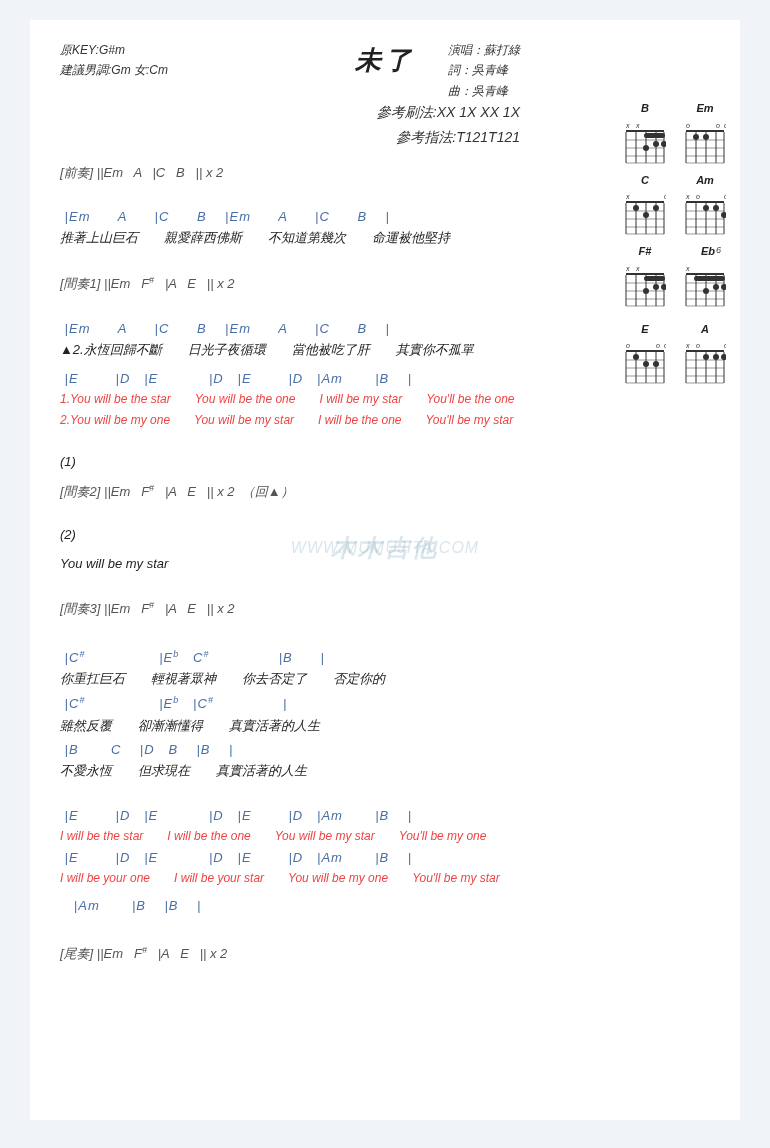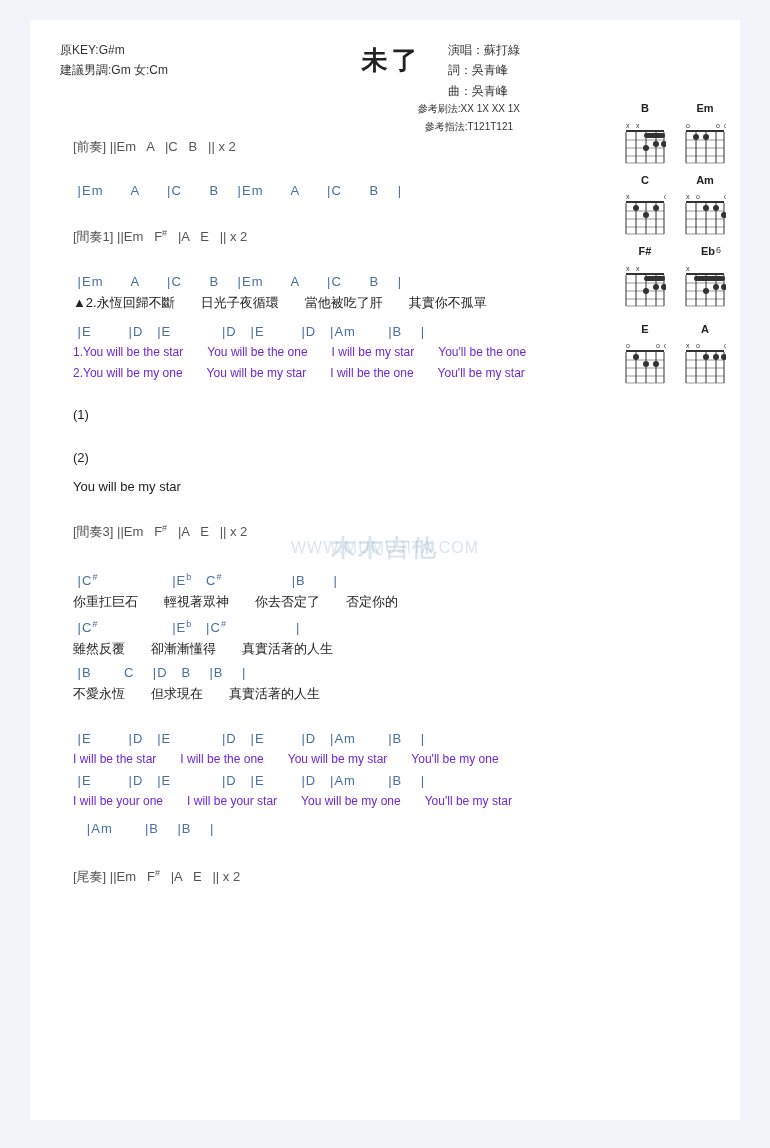--- a/index.html
+++ b/index.html
@@ -11,22 +11,23 @@
       position: relative;
       padding: 20px 30px;
       color: #222;
       font-size: 13px;
       line-height: 1.6;
     }
 
     .page {
       background: #fff;
       min-height: 1100px;
-      padding: 20px 30px 30px 43px;
+      padding: 20px 30px 30px 30px;
       position: relative;
+      font-style: italic;
     }
 
     
     .title-area {
       text-align: center;
       margin-bottom: 18px;
     }
     .song-title {
       font-size: 26px;
       font-weight: bold;
@@ -69,23 +70,23 @@
       display: flex;
       gap: 10px;
       align-items: flex-start;
     }
 
     
     .strumming-info {
       position: absolute;
       top: 80px;
       right: 220px;
-      font-size: 10px;
+      font-size: 14px;
       color: #333;
-      text-align: center;
+      text-align: right;
       line-height: 1.8;
     }
 
     
     .section {
       margin: 8px 0;
     }
 
     .section-label {
       color: #555;
@@ -102,21 +103,21 @@
     }
 
     .lyric-line {
       font-size: 13px;
       color: #222;
       margin-bottom: 4px;
     }
 
     .english-lyric {
       font-size: 12px;
-      color: #6d28d9;
+      color: #ef4444;
       margin-bottom: 2px;
     }
 
     
     .watermark {
       position: absolute;
       top: 50%;
       left: 50%;
       transform: translate(-50%, -50%);
       font-size: 24px;
@@ -387,34 +388,37 @@
         </svg>
       </div>
     </div>
   </div>
 
   <div class="watermark-container">
     <div class="watermark">木木吉他</div>
     <div class="watermark-url">WWW.MUMUJITA.COM</div>
   </div>
 
-  <div style="margin-top: 55px;">
+  <div style="margin-top: 81px;">
 
     <div class="section">
       <div class="section-label">
         [前奏] ||Em &nbsp; A &nbsp; |C &nbsp; B &nbsp; || x 2
       </div>
     </div>
 
     <div style="height:8px"></div>
 
     <div class="section">
       <div class="chord-line">
         &nbsp;|Em &nbsp;&nbsp;&nbsp;&nbsp; A &nbsp;&nbsp;&nbsp;&nbsp; |C &nbsp;&nbsp;&nbsp;&nbsp; B &nbsp;&nbsp; |Em &nbsp;&nbsp;&nbsp;&nbsp; A &nbsp;&nbsp;&nbsp;&nbsp; |C &nbsp;&nbsp;&nbsp;&nbsp; B &nbsp;&nbsp; |
       </div>
+      <div class="lyric-line">
+        推著上山巨石　　親愛薛西佛斯　　不知道第幾次　　命運被他堅持
+      </div>
     </div>
 
     <div style="height:8px"></div>
 
     <div class="section">
       <div class="section-label">
         [間奏1] ||Em &nbsp; F<sup>#</sup> &nbsp; |A &nbsp; E &nbsp; || x 2
       </div>
     </div>
 
@@ -440,20 +444,25 @@
         2.You will be my one　　You will be my star　　I will be the one　　You'll be my star
       </div>
     </div>
 
     <div style="height:6px"></div>
 
     <div class="section">
       <div style="font-size:13px;">(1)</div>
     </div>
 
+    <div class="section">
+      <div class="section-label">
+        [間奏2] ||Em &nbsp; F<sup>#</sup> &nbsp; |A &nbsp; E &nbsp; || x 2 &nbsp;（回▲）
+      </div>
+    </div>
 
     <div style="height:6px"></div>
 
     <div class="section">
       <div style="font-size:13px;">(2)</div>
     </div>
 
     <div class="section">
       <div class="lyric-line">
         You will be my star

